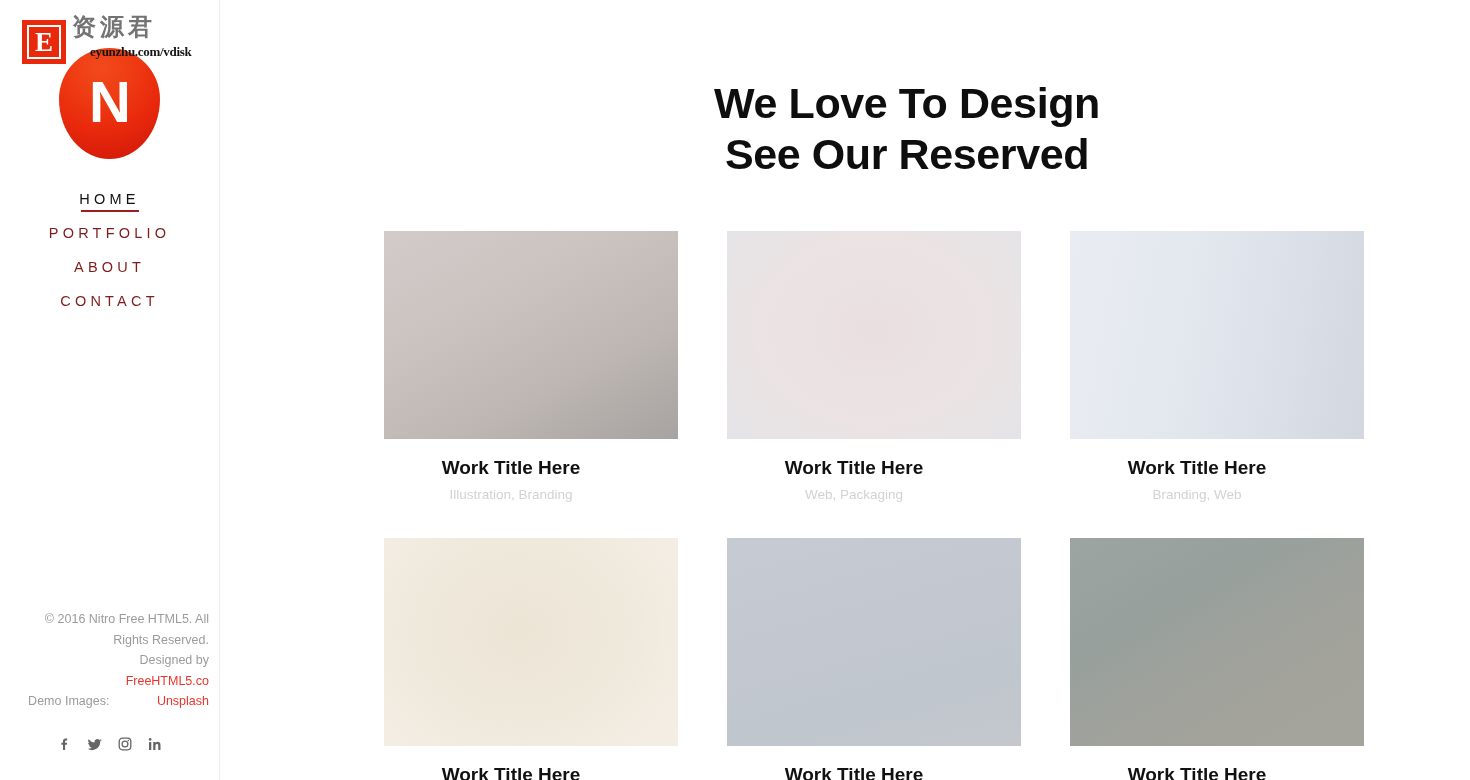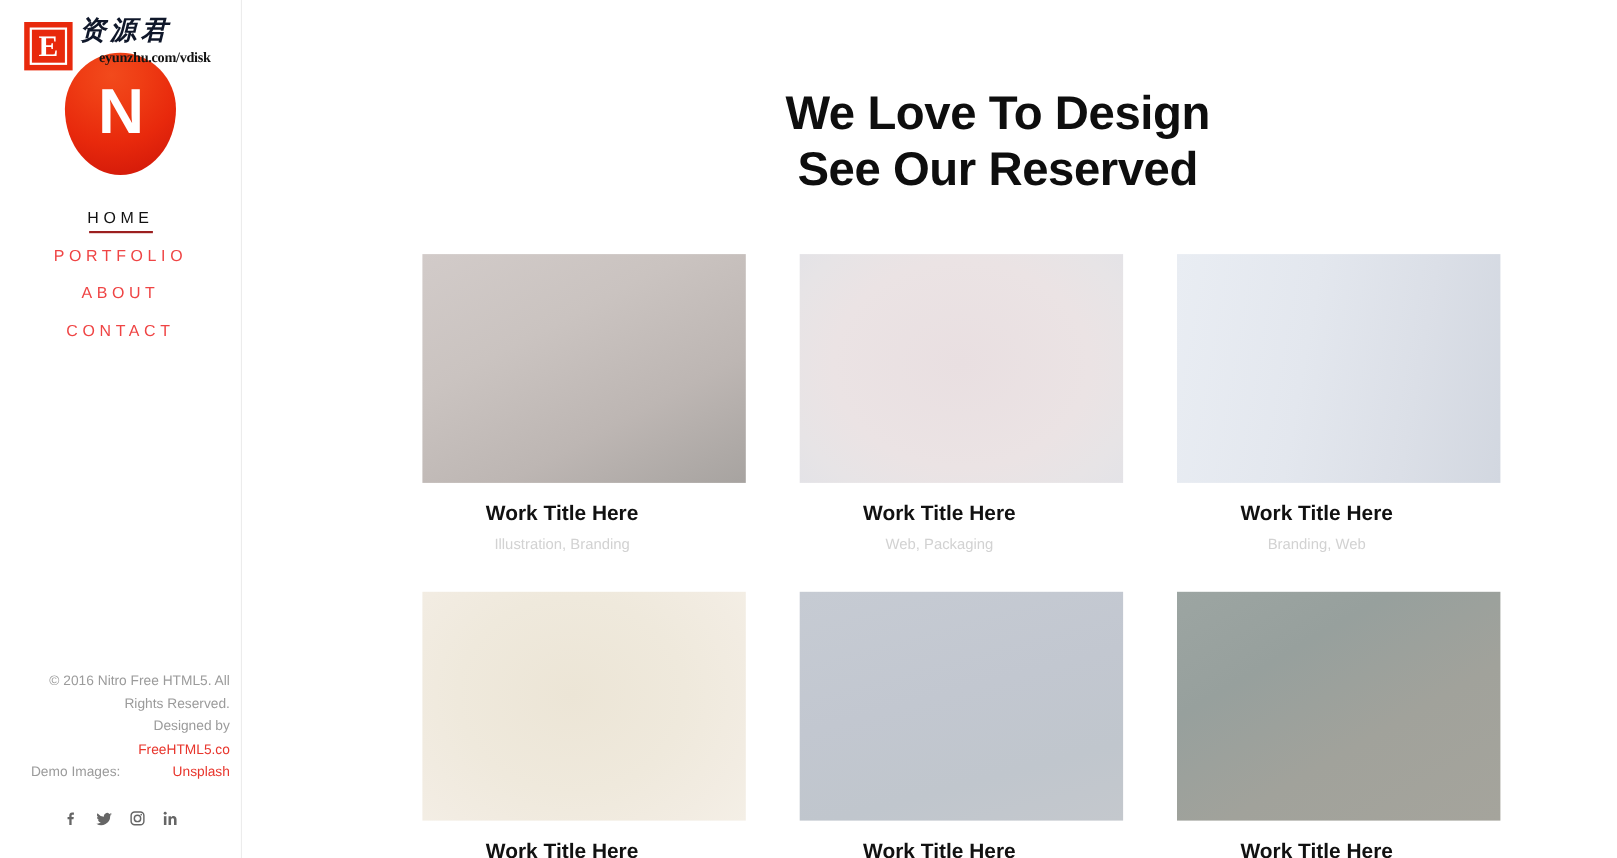--- a/index.html
+++ b/index.html
@@ -103,23 +103,22 @@
     line-height: 1;
   }
   .wm-cn {
     position: absolute;
     left: 50px;
     top: 0px;
     font-family: "DejaVu Serif", serif;
     font-weight: bold;
     font-size: 24px;
     letter-spacing: 4px;
-    color: #0f172a;
+    color: #737373;
     line-height: 1.12;
-    font-style: italic;
   }
   .wm-url {
     position: absolute;
     left: 50px;
     top: 31px;
     font-family: Liberation Serif, serif;
     font-weight: bold;
     font-size: 13px;
     color: #141414;
     line-height: 1;
@@ -134,21 +133,21 @@
     left: 0;
     width: 219px;
     text-align: center;
   }
   .nav-item {
     display: block;
     position: relative;
     padding: 9px 0;
     font-size: 14.5px;
     letter-spacing: 4.2px;
-    color: #ef4444;
+    color: #7f1d1d;
     text-decoration: none;
     cursor: pointer;
   }
   .nav-item.active {
     color: #111111;
   }
   .nav-underline {
     display: block;
     position: absolute;
     left: 50%;

